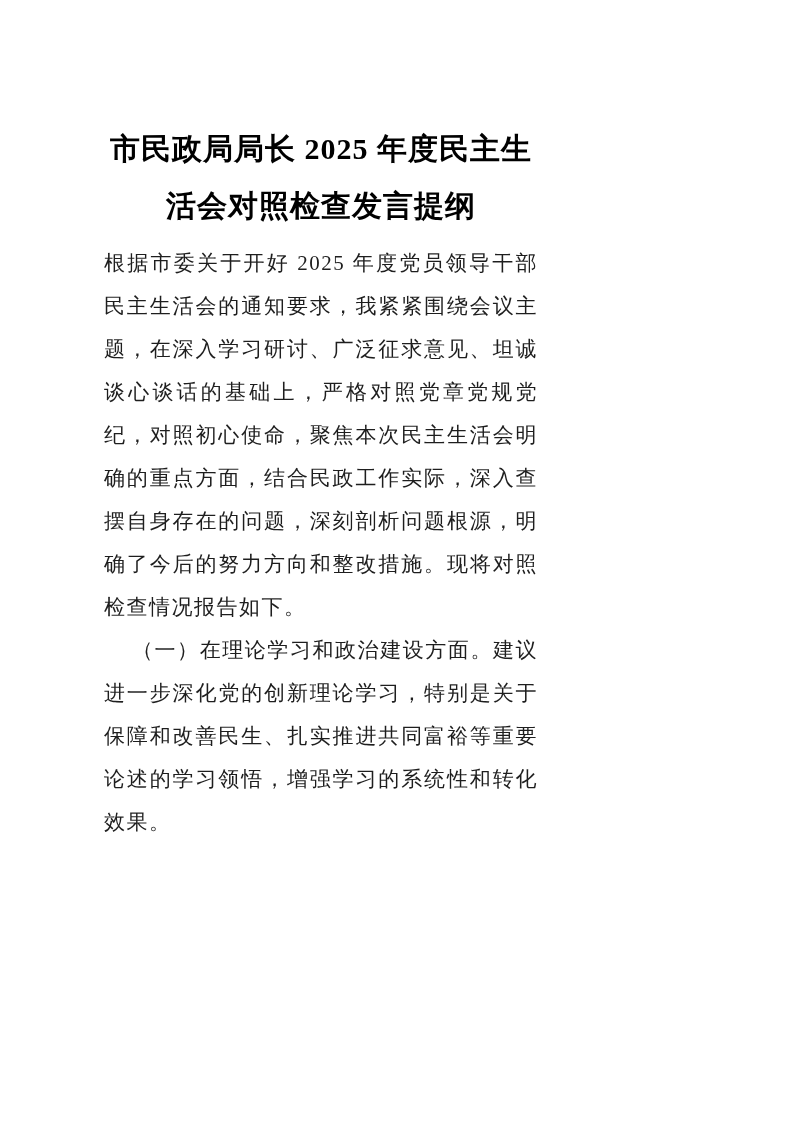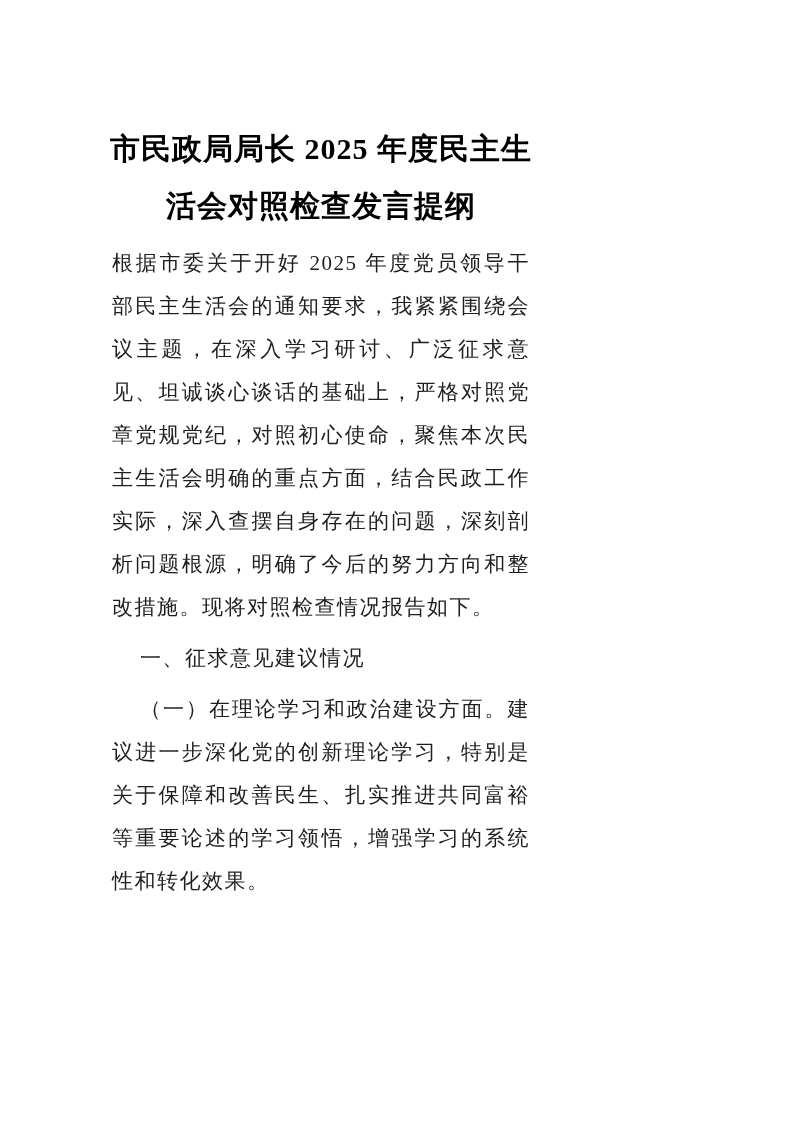--- a/index.html
+++ b/index.html
@@ -30,31 +30,30 @@
   }
   .doc-body {
     font-size: 21px;
     line-height: 43px;
     letter-spacing: 1.5px;
     text-align: justify;
     text-justify: inter-character;
     color: #1e1e1e;
   }
   .para {
-    margin: 8px;
+    margin: 0;
     padding: 0;
   }
   .para.indent {
     text-indent: 28px;
   }
 </style>
 </head>
 <body>
 
 <div class="page">
   <h1 class="doc-title">市民政局局长 2025 年度民主生活会对照检查发言提纲</h1>
 
   <div class="doc-body">
     <p class="para">根据市委关于开好 2025 年度党员领导干部民主生活会的通知要求，我紧紧围绕会议主题，在深入学习研讨、广泛征求意见、坦诚谈心谈话的基础上，严格对照党章党规党纪，对照初心使命，聚焦本次民主生活会明确的重点方面，结合民政工作实际，深入查摆自身存在的问题，深刻剖析问题根源，明确了今后的努力方向和整改措施。现将对照检查情况报告如下。</p>
-    <p class="para indent">一、征求意见建议情况</p>
     <p class="para indent">（一）在理论学习和政治建设方面。建议进一步深化党的创新理论学习，特别是关于保障和改善民生、扎实推进共同富裕等重要论述的学习领悟，增强学习的系统性和转化效果。</p>
   </div>
 </div>
 
 </body></html>

